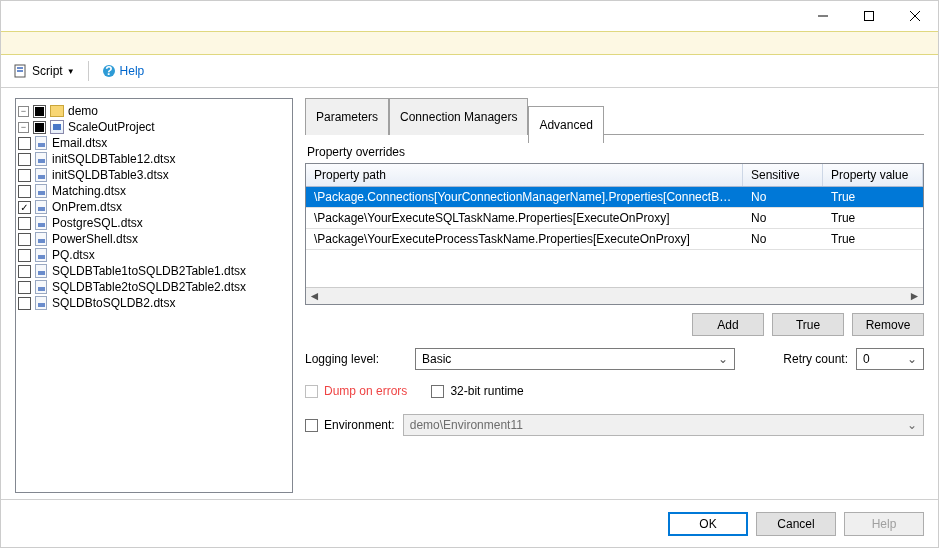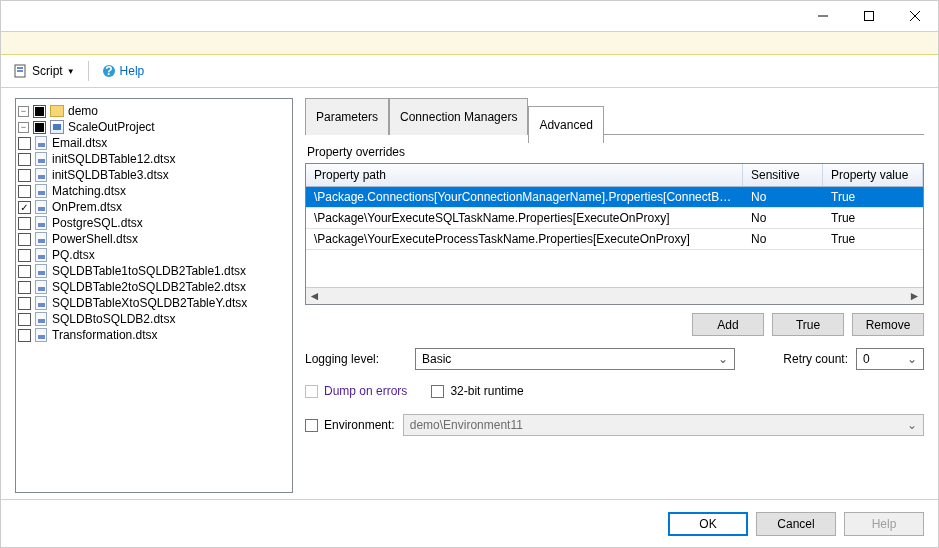--- a/index.html
+++ b/index.html
@@ -45,21 +45,21 @@
 .btn-row{display:flex;justify-content:flex-end;gap:8px;margin-top:8px}
 .btn{width:72px;height:23px;border:1px solid #adadad;background:#e1e1e1;display:flex;align-items:center;justify-content:center;cursor:pointer}
 .form-row{display:flex;align-items:center;gap:10px;margin-top:12px}
 .form-row .lbl{width:100px}
 .select{flex:1;height:22px;border:1px solid #7a7a7a;background:#fff;padding:0 6px;display:flex;align-items:center;justify-content:space-between;max-width:320px}
 .select .car{color:#555}
 .retry{margin-left:auto;display:flex;align-items:center;gap:8px}
 .retry .select{width:68px;flex:none}
 .chk-row{display:flex;align-items:center;gap:24px;margin-top:14px}
 .checkbox{width:13px;height:13px;border:1px solid #707070;background:#fff;display:inline-block;margin-right:6px;vertical-align:middle}
-.disabled{color:#4c1d95}
+.disabled{color:#ef4444}
 .disabled .checkbox{border-color:#bfbfbf}
 .env-row{display:flex;align-items:center;gap:8px;margin-top:16px}
 .env-input{flex:1;height:22px;border:1px solid #b5b5b5;background:#f0f0f0;color:#6d6d6d;padding:0 6px;display:flex;align-items:center;justify-content:space-between}
 .dlg-footer{height:48px;border-top:1px solid #d0d0d0;display:flex;align-items:center;justify-content:flex-end;gap:8px;padding:8px 14px}
 .dlg-footer .fbtn{width:80px;height:24px;border:1px solid #adadad;background:#e1e1e1;display:flex;align-items:center;justify-content:center}
 .dlg-footer .fbtn.primary{border:2px solid #0078D7;background:#fff}
 .dlg-footer .fbtn.disabled{color:#a0a0a0;background:#efefef}
 .blue{color:#0066cc}
 svg{display:block}
 </style>
@@ -198,35 +198,21 @@
             <span class="row">
               <span class="chk "></span>
               <span class="pkicon"></span>
               <span>SQLDBTable2toSQLDB2Table2.dtsx</span>
             </span>
           </li>
           <li class="lvl2">
             <span class="row">
               <span class="chk "></span>
               <span class="pkicon"></span>
-              <span>SQLDBTableXtoSQLDB2TableY.dtsx</span>
-            </span>
-          </li>
-          <li class="lvl2">
-            <span class="row">
-              <span class="chk "></span>
-              <span class="pkicon"></span>
               <span>SQLDBtoSQLDB2.dtsx</span>
-            </span>
-          </li>
-          <li class="lvl2">
-            <span class="row">
-              <span class="chk "></span>
-              <span class="pkicon"></span>
-              <span>Transformation.dtsx</span>
             </span>
           </li>
         </ul>
       </div>
   </div>
 
   <div class="right-panel">
     <div class="tabs">
       <div class="tab">Parameters</div>
       <div class="tab">Connection Managers</div>

